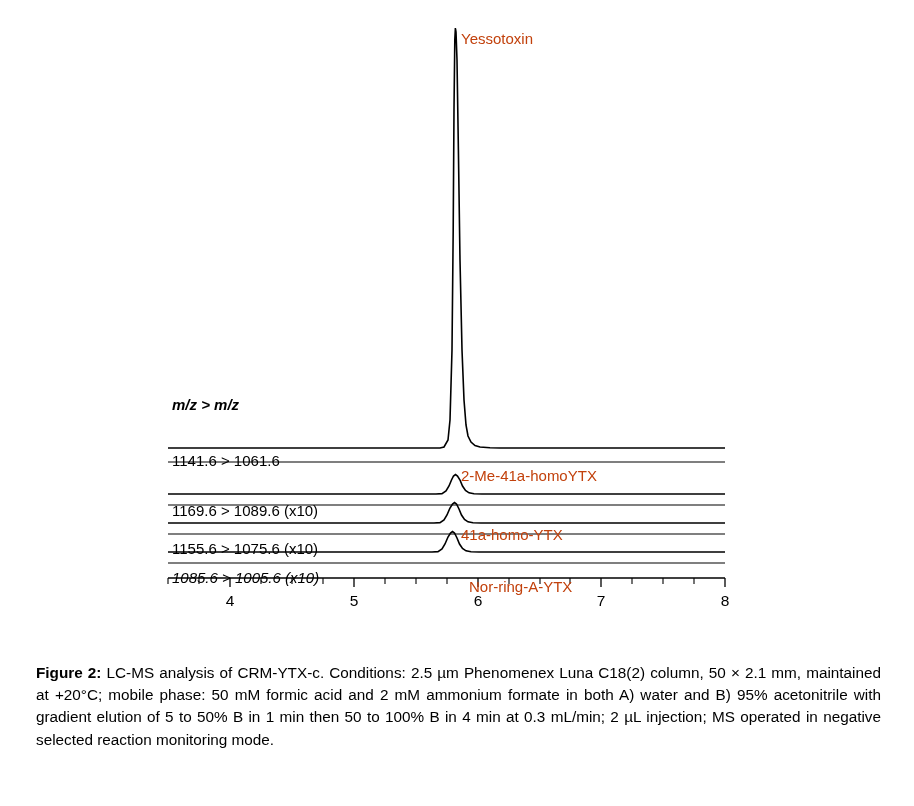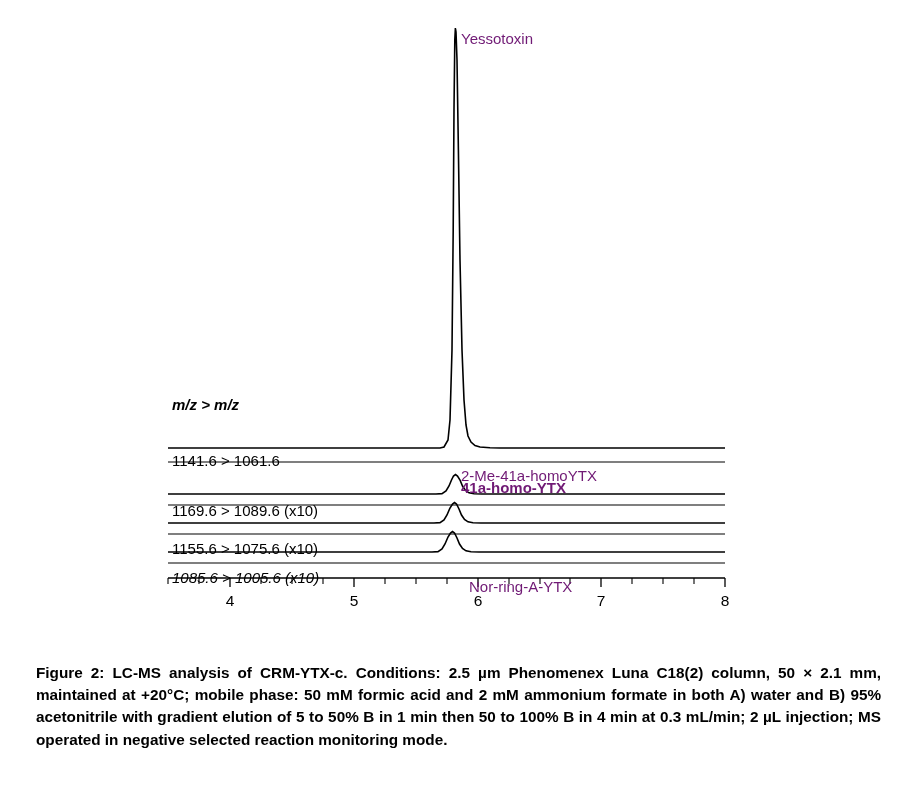--- a/index.html
+++ b/index.html
@@ -29,21 +29,21 @@
     height: 640px;
   }
   svg.plot {
     position: absolute;
     left: 0;
     top: 0;
   }
   .trace-label {
     position: absolute;
     font-size: 15px;
-    color: #701a75;
+    color: #c2410c;
     white-space: nowrap;
   }
   .mz-header {
     position: absolute;
     font-size: 15px;
     font-weight: bold;
     font-style: italic;
     white-space: nowrap;
   }
   .channel-label {
@@ -70,21 +70,21 @@
     top: 662px;
     width: 845px;
     font-size: 15.3px;
     line-height: 1.45;
     text-align: justify;
   }
   .caption .cap-label {
     font-weight: bold;
   }
   .caption .cap-body {
-    font-weight: bold;
+    font-weight: normal;
   }
 </style>
 </head>
 <body>
 
 <div id="figure-root">
 
   <div class="chart-area">
 
     <svg class="plot" width="914" height="640" viewBox="0 0 914 640">
@@ -123,21 +123,21 @@
       <line x1="570" y1="578" x2="570" y2="584" stroke="#000000" stroke-width="1.1"></line>
       <line x1="632" y1="578" x2="632" y2="584" stroke="#000000" stroke-width="1.1"></line>
       <line x1="663" y1="578" x2="663" y2="584" stroke="#000000" stroke-width="1.1"></line>
       <line x1="694" y1="578" x2="694" y2="584" stroke="#000000" stroke-width="1.1"></line>
     </svg>
 
     <div class="trace-label" style="left:461px; top:30px;">Yessotoxin</div>
 
     <div class="trace-label" style="left:461px; top:467px;">2-Me-41a-homoYTX</div>
 
-    <div class="trace-label" style="left:461px; top:479px;font-weight:bold;">41a-homo-YTX</div>
+    <div class="trace-label" style="left:461px; top:526px;">41a-homo-YTX</div>
 
     <div class="trace-label" style="left:469px; top:538px;margin-top:40px;">Nor-ring-A-YTX</div>
 
     <div class="mz-header" style="left:172px; top:396px;">m/z &gt; m/z</div>
 
     <div class="channel-label" style="left:172px; top:424px;">1141.6 &gt; 1061.6</div>
 
     <div class="channel-label" style="left:172px; top:474px;">1169.6 &gt; 1089.6 (x10)</div>
 
     <div class="channel-label" style="left:172px; top:512px;">1155.6 &gt; 1075.6 (x10)</div>

